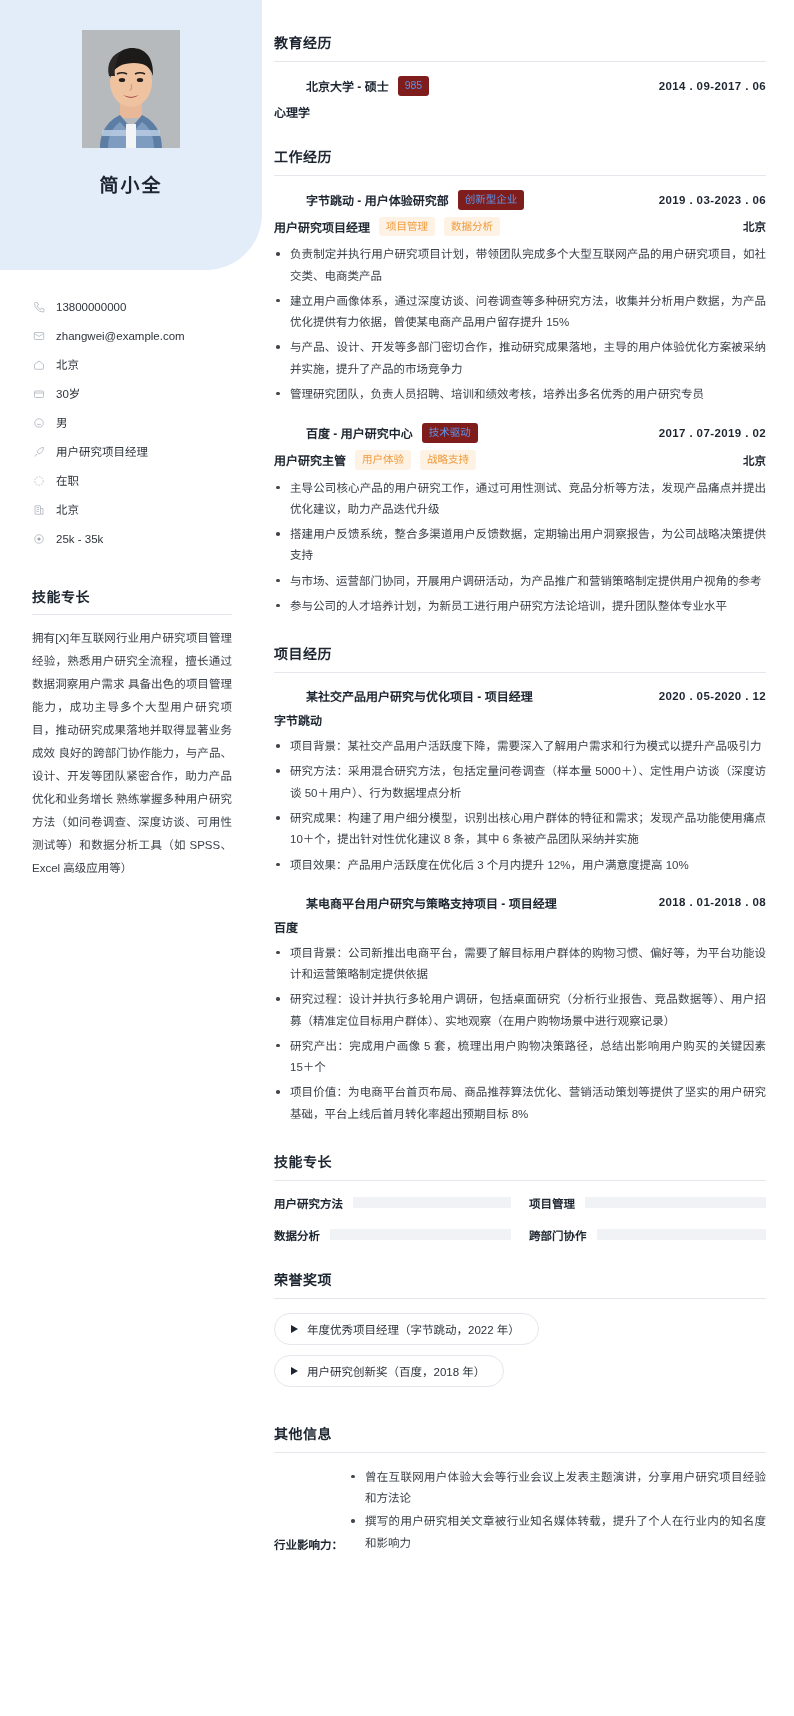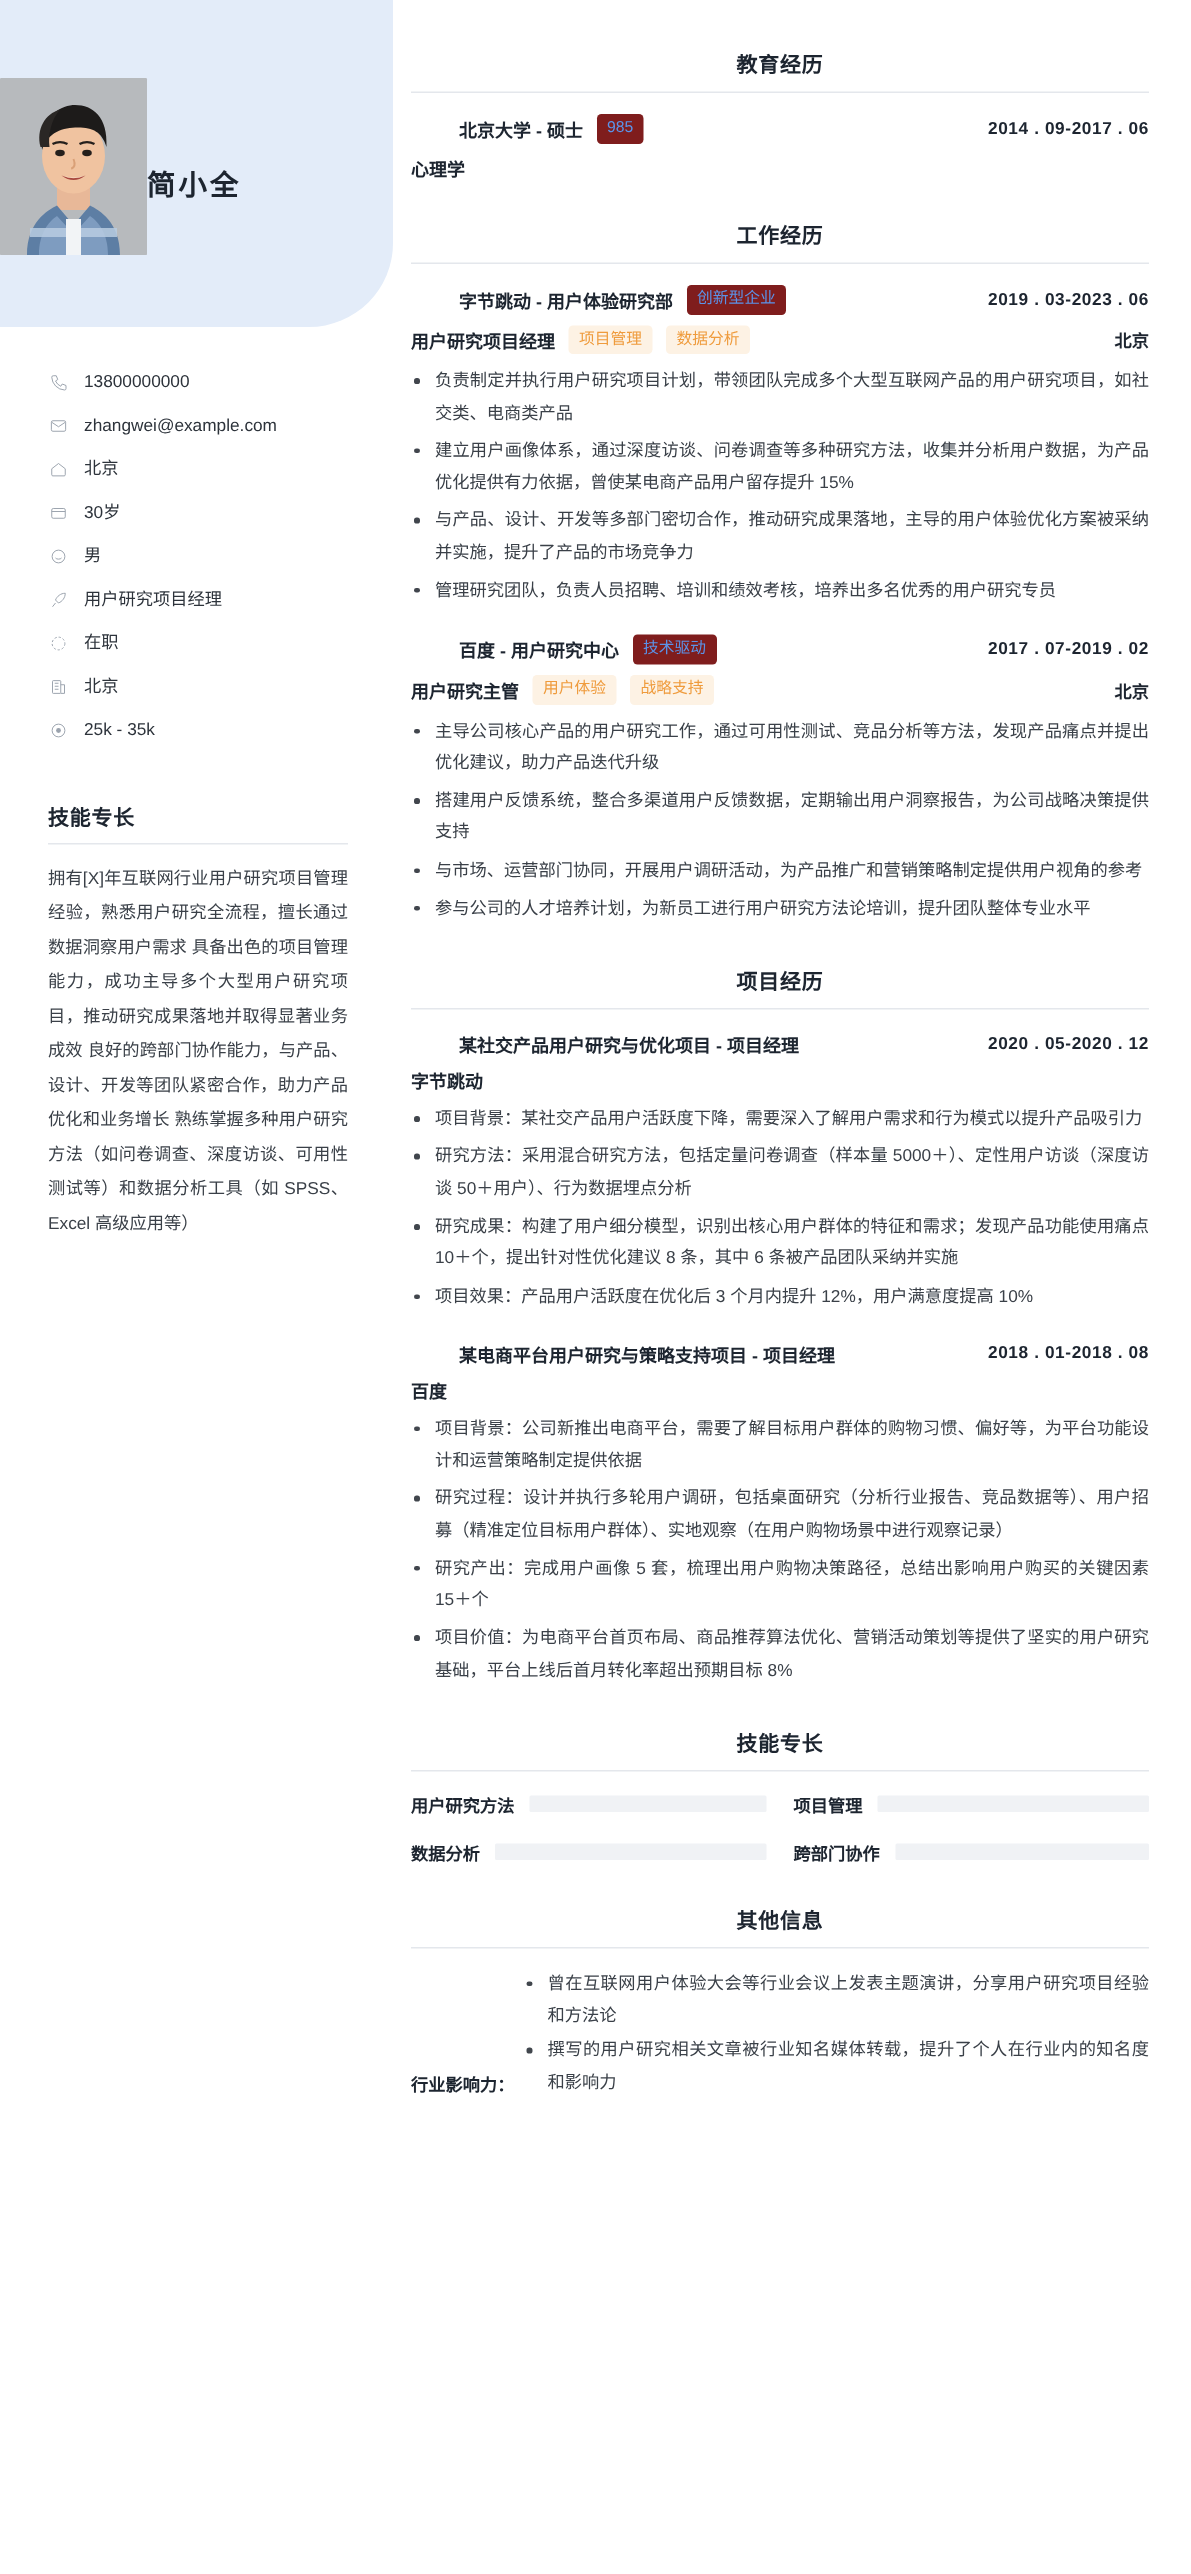--- a/index.html
+++ b/index.html
@@ -15,23 +15,23 @@
   .page { display: flex; width: 794px; align-items: flex-start; }
   .sidebar { width: 262px; flex: 0 0 262px; position: relative; }
   .content { flex: 1 1 auto; padding: 32px 28px 40px 12px; }
 
   
   .profile-card {
     background: #e3ecf9;
     border-bottom-right-radius: 56px;
     padding: 30px 0 26px 0;
     display: flex;
-    flex-direction: row;
+    flex-direction: column;
     align-items: center;
-    height: 218px;
+    height: 270px;
   }
   .avatar {
     width: 98px; height: 118px;
     background: #b9bcbe;
     overflow: hidden;
     position: relative;
     border-radius: 1px;
   }
   .avatar svg { display: block; width: 100%; height: 100%; }
   .profile-name {
@@ -82,21 +82,20 @@
   
   .section { margin-bottom: 26px; }
   .section-title {
     font-size: 14px;
     font-weight: 700;
     color: #1d2530;
     padding-bottom: 9px;
     border-bottom: 1px solid #e4e7ec;
     margin-bottom: 14px;
     letter-spacing: .5px;
-    text-align: center;
   }
   .entry { margin-bottom: 18px; }
   .entry:last-child { margin-bottom: 4px; }
   .entry-head {
     display: flex;
     align-items: center;
     justify-content: space-between;
     gap: 10px;
     margin-bottom: 7px;
   }
@@ -480,20 +479,35 @@
         <div class="skill">
           <span class="skill-name">跨部门协作</span>
           <span class="skill-bar">
             <span class="skill-fill" style="width: 90%;"></span>
           </span>
         </div>
 
       </div>
     </section>
 
+    <section class="section">
+      <div class="section-title">荣誉奖项</div>
+      <div class="honor-row">
+        <div class="honor">
+          <span class="tri"></span>
+          <span>年度优秀项目经理（字节跳动，2022 年）</span>
+        </div>
+      </div>
+      <div class="honor-row">
+        <div class="honor">
+          <span class="tri"></span>
+          <span>用户研究创新奖（百度，2018 年）</span>
+        </div>
+      </div>
+    </section>
 
     <section class="section">
       <div class="section-title">其他信息</div>
       <div class="other-block">
         <span class="other-label">行业影响力：</span>
         <ul class="other-list">
           <li>曾在互联网用户体验大会等行业会议上发表主题演讲，分享用户研究项目经验和方法论</li>
           <li>撰写的用户研究相关文章被行业知名媒体转载，提升了个人在行业内的知名度和影响力</li>
         </ul>
       </div>

